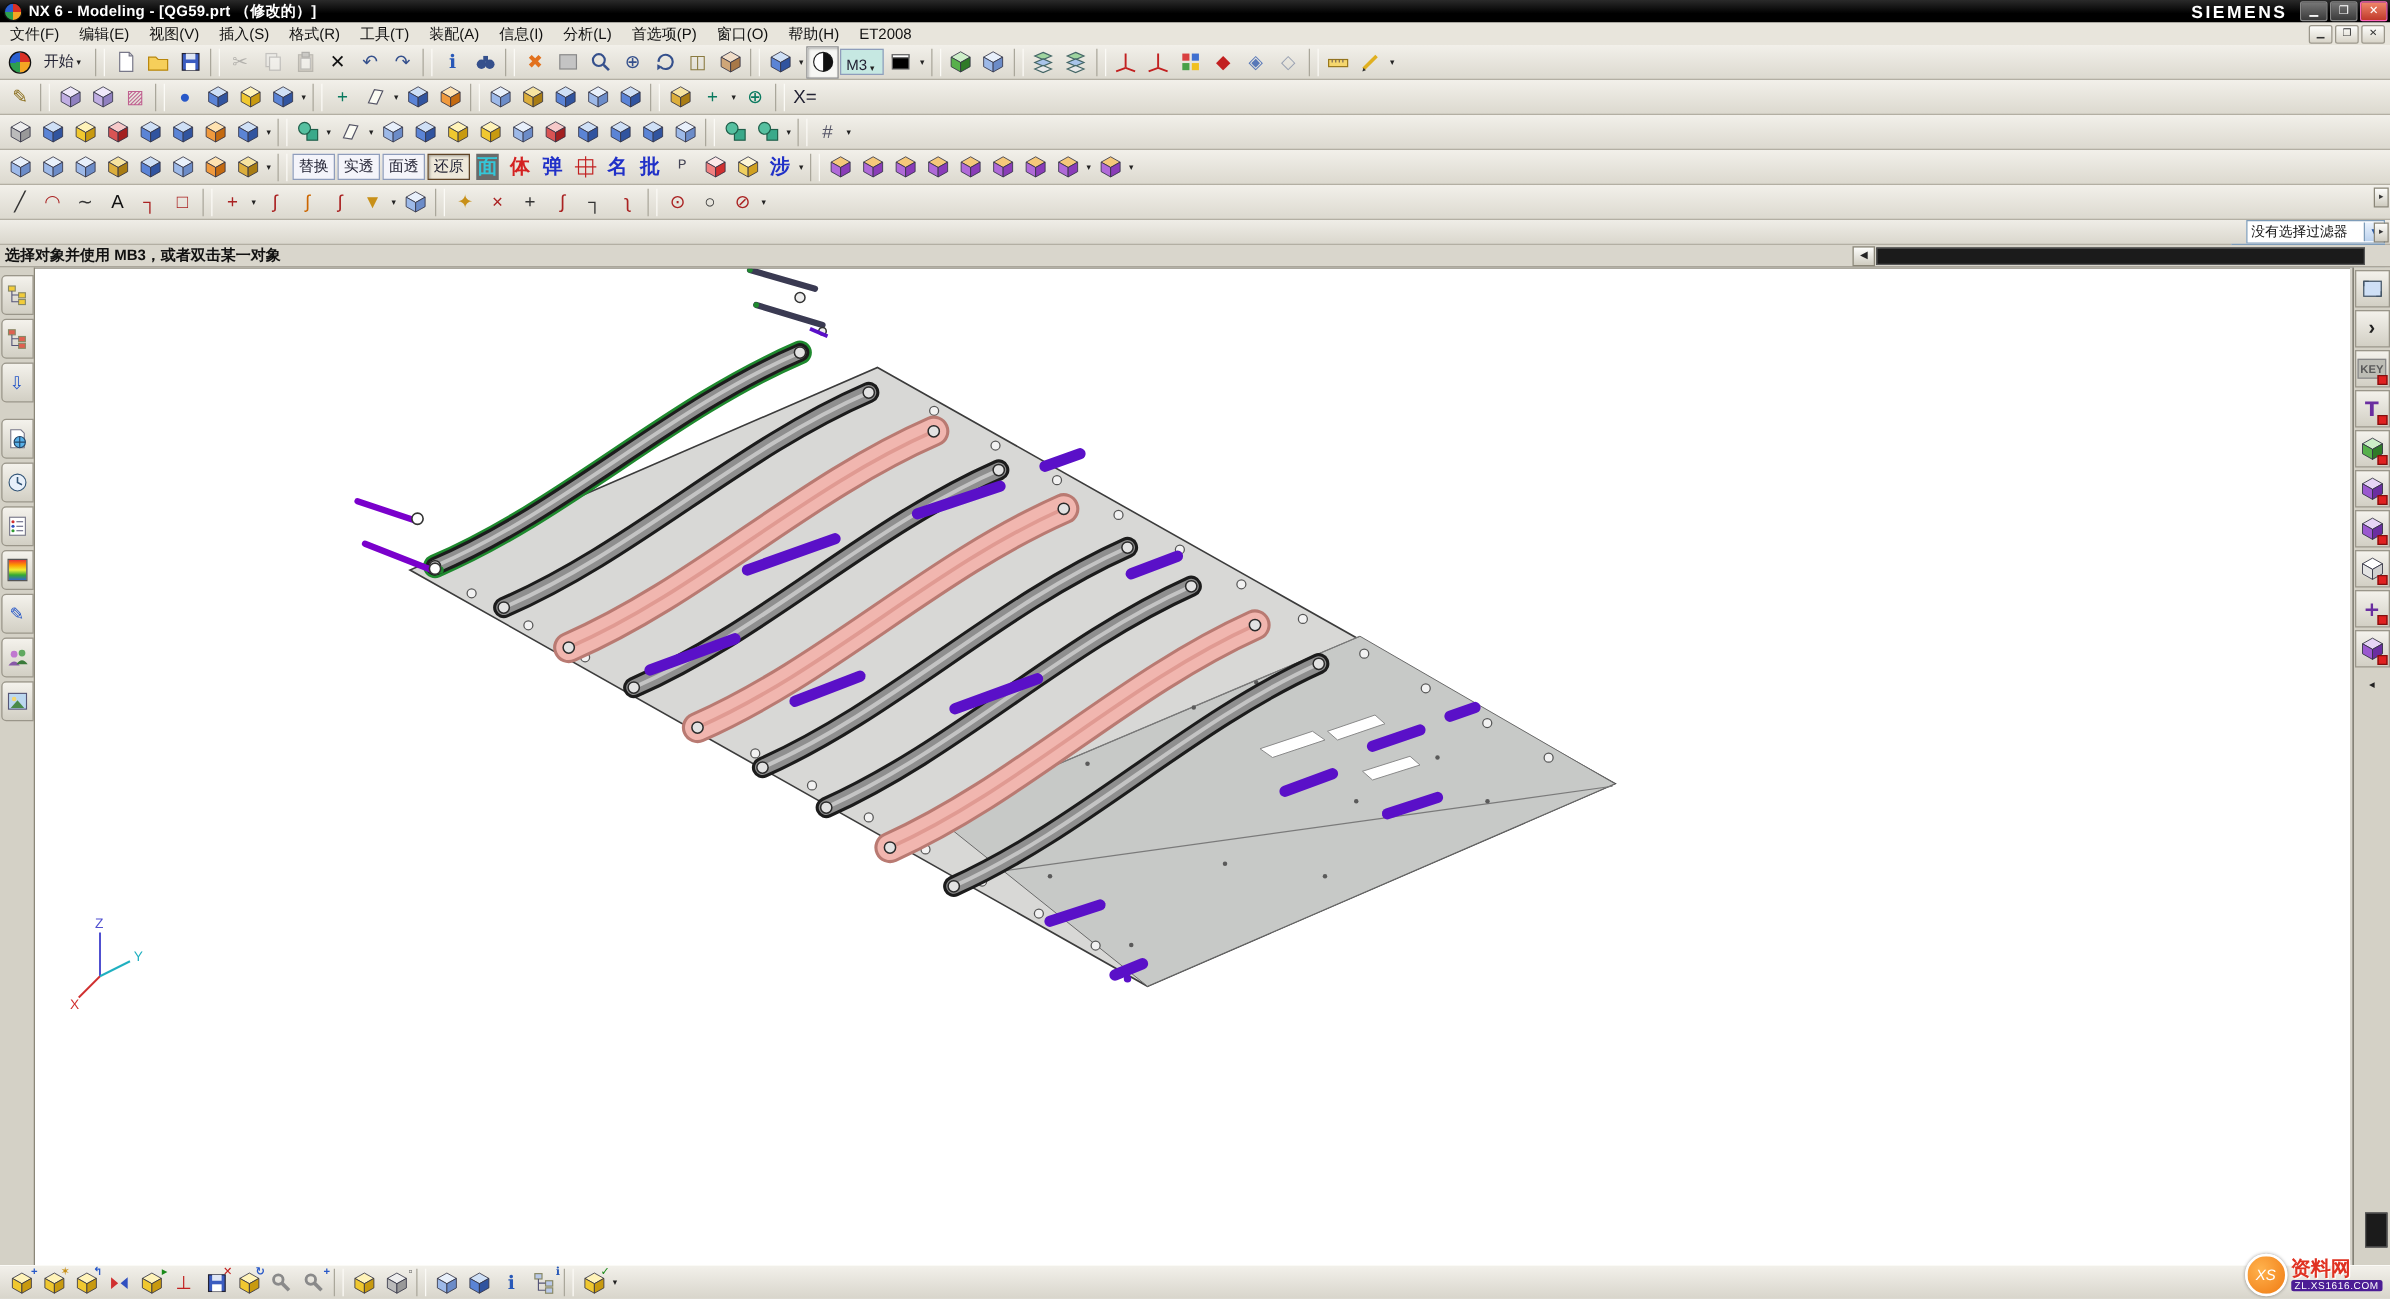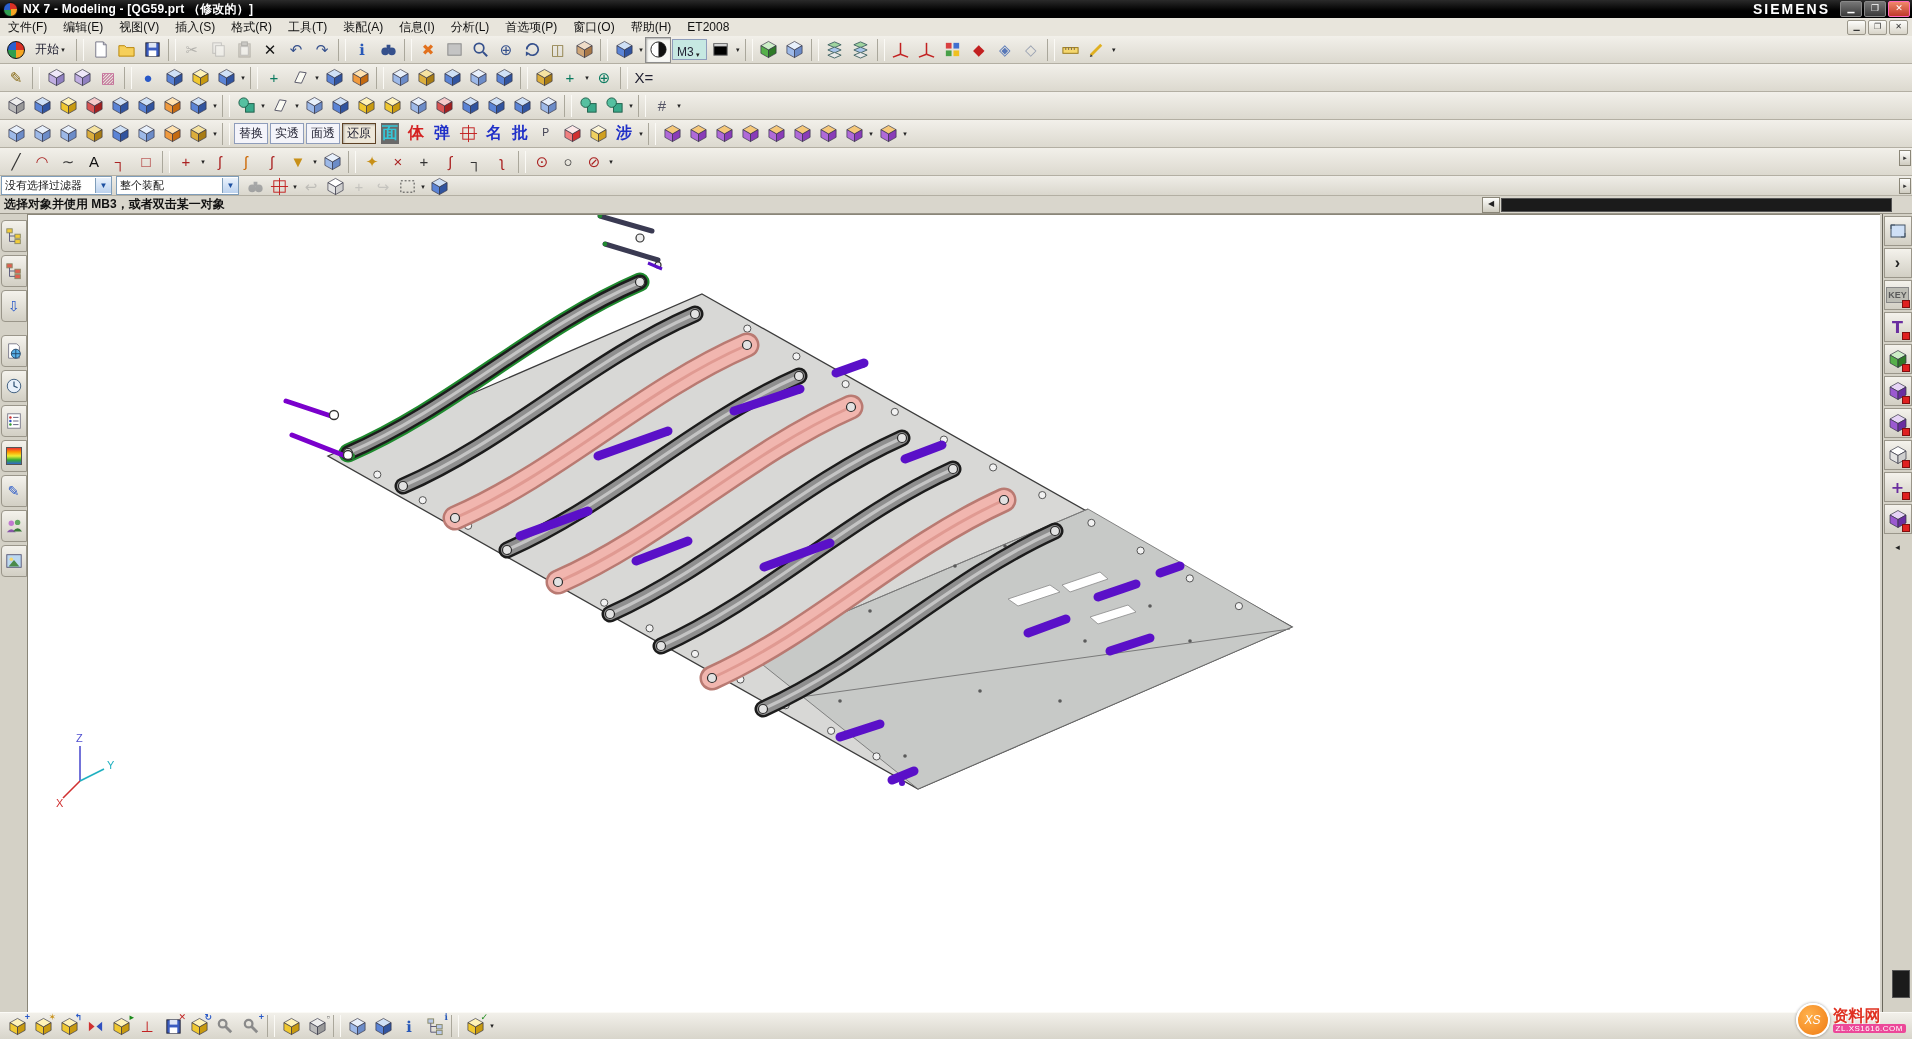--- a/index.html
+++ b/index.html
@@ -41,21 +41,21 @@
   .lbl{height:19px;padding:0 4px;border:1px solid #8f9dbb;background:#f4f4fa;font-size:12px;display:inline-flex;
        align-items:center;color:#223;margin:0 1px;flex:none;}
   .lbl.teal{background:#c6e8e2;align-items:flex-end;}
   .lbl.plain{border-color:transparent;background:transparent;font-size:12px;}
   .lbl.pr{border:1px solid #5f4326;background:#eee8da;box-shadow:inset 1px 1px 2px rgba(0,0,0,.3);}
   .chr{font-size:16px;font-weight:bold;font-family:"DejaVu Sans",sans-serif;}
   .ov{position:absolute;right:-1px;top:-2px;font-size:9px;font-weight:bold;}
 
   
   .selbar{position:absolute;left:0;top:176px;width:100%;height:20px;background:linear-gradient(#efede7,#dad7cd);
-          border-bottom:1px solid #b3afa3;display:flex;align-items:flex-start;padding-left:1px;box-sizing:border-box;}
+          border-bottom:1px solid #b3afa3;display:flex;align-items:flex-end;padding-left:1px;box-sizing:border-box;flex-direction:column;}
   .combo{height:17px;background:#fff;border:1px solid #7f9db9;display:flex;align-items:center;font-size:11px;
          padding-left:3px;margin-right:4px;color:#111;flex:none;}
   .combo .cbtn{margin-left:auto;width:15px;height:15px;background:linear-gradient(#eaf2fc,#bcd2ee);
          border-left:1px solid #7f9db9;color:#1c4fa0;font-size:8px;display:flex;align-items:center;justify-content:center;}
   .selbar .icon{width:22px;height:19px;}
 
   
   .promptbar{position:absolute;left:0;top:196px;width:100%;height:18px;background:#d9d6cc;border-bottom:1px solid #9a968a;
              display:flex;align-items:flex-end;font-size:12px;font-weight:bold;color:#111;padding-left:4px;box-sizing:border-box;}
   .hscroll{position:absolute;right:20px;top:2px;width:410px;height:14px;display:flex;align-items:center;}
@@ -93,30 +93,30 @@
   .bottombar{position:absolute;left:0;top:1012px;width:100%;height:27px;background:linear-gradient(#f2f0ea,#d8d5cb);
              border-top:1px solid #fbfaf6;display:flex;align-items:center;padding-left:4px;box-sizing:border-box;}
 
   
   .watermark{position:absolute;right:6px;bottom:2px;display:flex;align-items:center;z-index:50;}
   .wm-circle{width:30px;height:30px;border-radius:50%;background:radial-gradient(circle at 35% 35%,#ffb24d,#f07a12);
              border:2px solid #fff;box-shadow:0 0 3px rgba(0,0,0,.4);display:flex;align-items:center;justify-content:center;
              color:#fff;font-weight:normal;font-style:italic;font-size:12px;}
   .wm-text{margin-left:3px;display:flex;flex-direction:column;}
   .wm-title{color:#e03222;font-weight:bold;font-size:16px;line-height:17px;text-shadow:1px 1px 0 #fff;}
-  .wm-url{font-size:8px;color:#fff;background:#ec4899;padding:0 3px;border-radius:2px;letter-spacing:.5px;}
+  .wm-url{font-size:8px;color:#fff;background:#4c1d95;padding:0 3px;border-radius:2px;letter-spacing:.5px;}
 </style>
 </head>
 <body>
 
 <div class="app">
 
   <div class="titlebar">
     <span class="nxlogo"></span>
-    <span class="titletext">NX 7 - Modeling - [QG59.prt （修改的）]</span>
+    <span class="titletext">NX 6 - Modeling - [QG59.prt （修改的）]</span>
     <span class="brand">SIEMENS</span>
     <span class="winbtn">▁</span>
     <span class="winbtn">❐</span>
     <span class="winbtn close">✕</span>
   </div>
 
   <div class="menubar" id="menubar">
     <span class="mi">文件(F)</span>
       <span class="mi">编辑(E)</span>
       <span class="mi">视图(V)</span>

